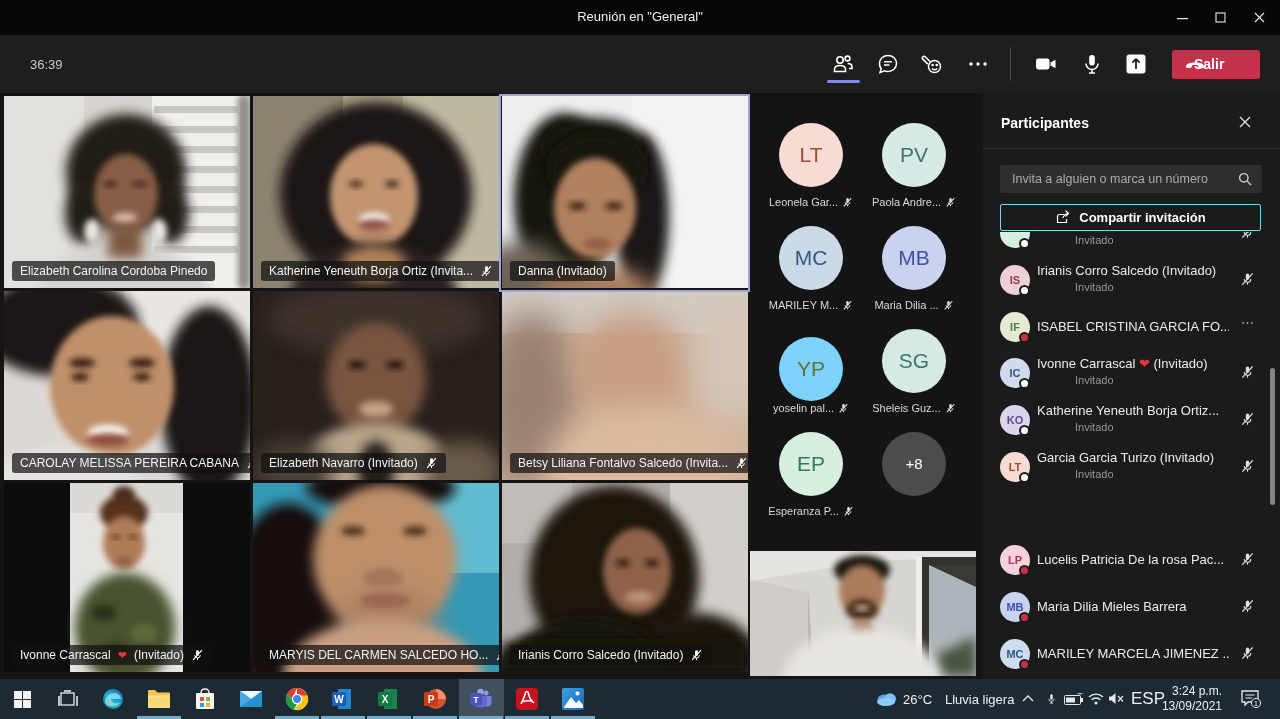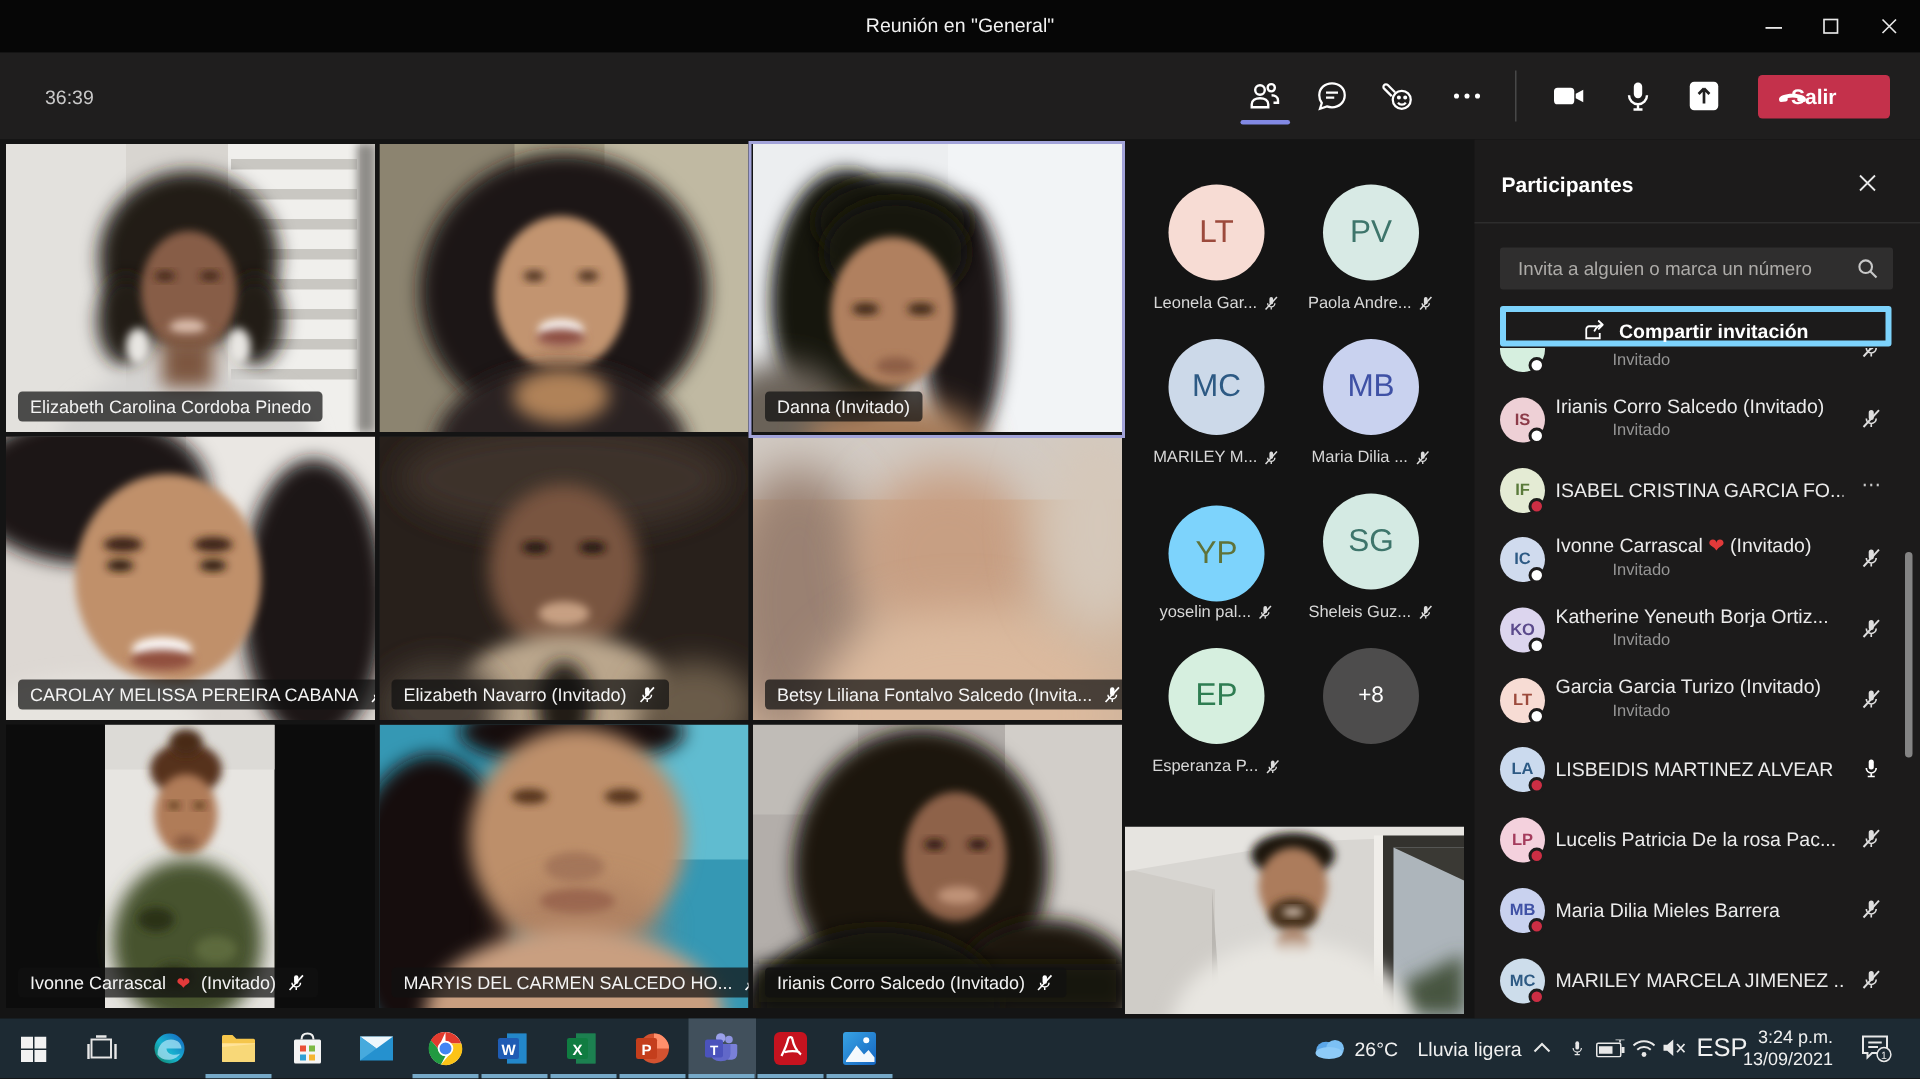--- a/index.html
+++ b/index.html
@@ -25,21 +25,21 @@
 .label svg { position:static; }
 
 
 .bigav { position:absolute; width:64px; height:64px; border-radius:50%; text-align:center; line-height:64px; font-size:21px; }
 .avlabel { position:absolute; width:110px; text-align:center; color:#d8d8d8; font-size:11px; white-space:nowrap; display:flex; align-items:center; justify-content:center; gap:4px; }
 
 
 #panel { position:absolute; top:93px; left:983px; width:297px; height:586px; background:#1c1b1b; }
 #panel .hdr { position:absolute; top:15px; left:18px; color:#fff; font-size:14px; font-weight:bold; }
 #searchbox { position:absolute; top:72px; left:17px; width:262px; height:28px; background:#2f2e2e; border-radius:2px; color:#adaba8; font-size:12.5px; line-height:28px; padding-left:12px; }
-#sharebtn { position:absolute; top:111px; left:17px; width:261px; height:27px; border:4px solid #7dd3fc; border-radius:2px; color:#fff; font-size:13px; font-weight:bold; text-align:center; line-height:25px; }
+#sharebtn { position:absolute; top:111px; left:17px; width:261px; height:27px; border:1px solid #7dd3fc; border-radius:2px; color:#fff; font-size:13px; font-weight:bold; text-align:center; line-height:25px; }
 .prow { position:absolute; left:17px; width:263px; height:46px; }
 .pav { position:absolute; left:0; top:8px; width:30px; height:30px; border-radius:50%; text-align:center; line-height:30px; font-size:11px; font-weight:bold; }
 .pdot { position:absolute; left:19px; top:28px; width:11px; height:11px; border-radius:50%; border:2px solid #1c1b1b; }
 .pname { position:absolute; left:37px; top:6px; width:192px; color:#ebebeb; font-size:13px; white-space:nowrap; overflow:hidden; }
 .pname.single { top:15px; }
 .psub { position:absolute; left:37px; top:24px; color:#969696; font-size:11px;margin-left:38px; }
 .pmic { position:absolute; right:8px; top:15px; width:15px; height:15px; }
 
 
 #taskbar { position:absolute; top:679px; left:0; width:1280px; height:40px; background:#1d2a33; }
@@ -173,20 +173,25 @@
       <rect x="150" y="0" width="96" height="192" fill="#c0b9a2"></rect>
       <ellipse cx="123" cy="98" rx="96" ry="92" fill="#1b1512" filter="url(#b6)"></ellipse>
       <ellipse cx="121" cy="100" rx="44" ry="52" fill="#c2946f" filter="url(#b3)"></ellipse>
       <ellipse cx="103" cy="88" rx="7" ry="3.5" fill="#4a2e1e" filter="url(#b3)"></ellipse>
       <ellipse cx="139" cy="88" rx="7" ry="3.5" fill="#4a2e1e" filter="url(#b3)"></ellipse>
       <ellipse cx="121" cy="124" rx="15" ry="7" fill="#fff" filter="url(#b3)"></ellipse>
       <ellipse cx="121" cy="129" rx="16" ry="6" fill="#8e4f43" filter="url(#b3)"></ellipse>
       <ellipse cx="121" cy="205" rx="85" ry="58" fill="#2b2420" filter="url(#b6)"></ellipse>
       <ellipse cx="121" cy="168" rx="32" ry="18" fill="#b08258" filter="url(#b6)"></ellipse>
     </svg>
+    <div class="label">Katherine Yeneuth Borja Ortiz (Invita... <svg width="13" height="13" viewBox="0 0 16 16">
+          <rect x="6.2" y="1.5" width="3.6" height="7" rx="1.8" fill="#fff"></rect>
+          <path d="M4.5 7.5a3.5 3.5 0 0 0 7 0M8 11v2.5" stroke="#fff" stroke-width="1.2" fill="none"></path>
+          <path d="M2.5 13.5 13.5 1.5" stroke="#fff" stroke-width="1.4"></path>
+        </svg></div>
   </div>
 
   <div class="tile" style="left:502px;top:3px;width:246px;height:192px">
     <svg width="246" height="192">
       <rect width="246" height="192" fill="#eceef0"></rect>
       <rect x="130" y="0" width="116" height="192" fill="#f2f4f6"></rect>
       <ellipse cx="62" cy="105" rx="50" ry="88" fill="#17120e" filter="url(#b6)"></ellipse>
       <ellipse cx="140" cy="120" rx="27" ry="82" fill="#1d1712" filter="url(#b6)"></ellipse>
       <ellipse cx="93" cy="52" rx="52" ry="30" fill="#17120e" filter="url(#b6)"></ellipse>
       <ellipse cx="95" cy="72" rx="48" ry="35" fill="#17120e" filter="url(#b6)"></ellipse>
@@ -466,29 +471,20 @@
       <div class="pav" style="background:#f7dcd4;color:#9c4a3c">LT</div>
       <div class="pdot" style="background:#fff"></div>
       <div class="pname">Garcia Garcia Turizo (Invitado)</div>
       <div class="psub">Invitado</div>
       <svg class="pmic" viewBox="0 0 16 16">
           <rect x="6.2" y="1.5" width="3.6" height="7" rx="1.8" fill="#dedede"></rect>
           <path d="M4.5 7.5a3.5 3.5 0 0 0 7 0M8 11v2.5" stroke="#dedede" stroke-width="1.2" fill="none"></path>
           <path d="M2.5 13.5 13.5 1.5" stroke="#dedede" stroke-width="1.4"></path>
         </svg>
     </div>
-    <div class="prow" style="top:258px">
-      <div class="pav" style="background:#cbdaee;color:#2d5a84">LA</div>
-      <div class="pdot" style="background:#cc2e44"></div>
-      <div class="pname single">LISBEIDIS MARTINEZ ALVEAR</div>
-      <svg class="pmic" viewBox="0 0 16 16">
-          <rect x="6.2" y="1.5" width="3.6" height="7" rx="1.8" fill="#fff"></rect>
-          <path d="M4.5 7.5a3.5 3.5 0 0 0 7 0M8 11v2.5M5.5 13.5h5" stroke="#fff" stroke-width="1.2" fill="none"></path>
-        </svg>
-    </div>
     <div class="prow" style="top:305px">
       <div class="pav" style="background:#f4d1dd;color:#a43b5c">LP</div>
       <div class="pdot" style="background:#cc2e44"></div>
       <div class="pname single">Lucelis Patricia De la rosa Pac...</div>
       <svg class="pmic" viewBox="0 0 16 16">
           <rect x="6.2" y="1.5" width="3.6" height="7" rx="1.8" fill="#dedede"></rect>
           <path d="M4.5 7.5a3.5 3.5 0 0 0 7 0M8 11v2.5" stroke="#dedede" stroke-width="1.2" fill="none"></path>
           <path d="M2.5 13.5 13.5 1.5" stroke="#dedede" stroke-width="1.4"></path>
         </svg>
     </div>

